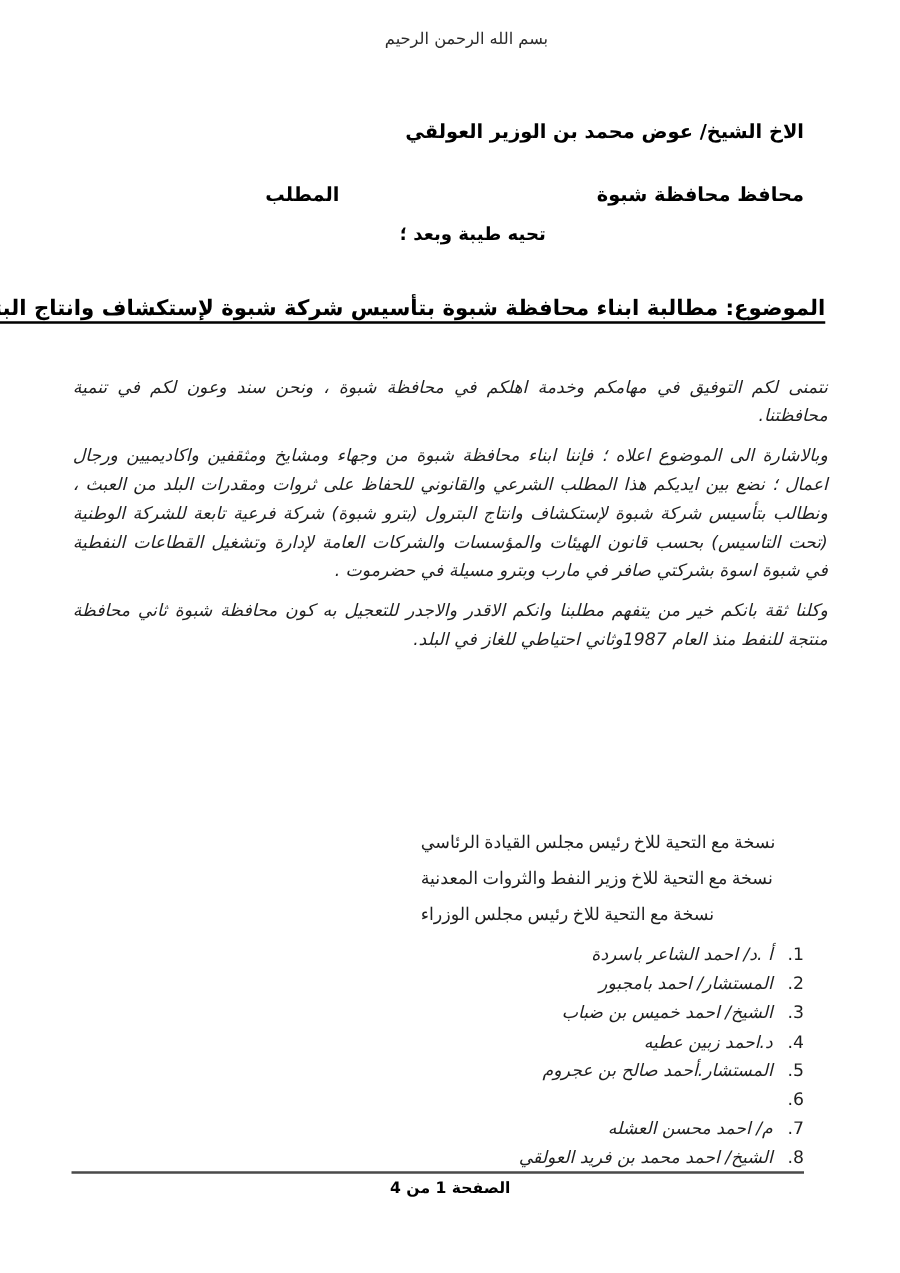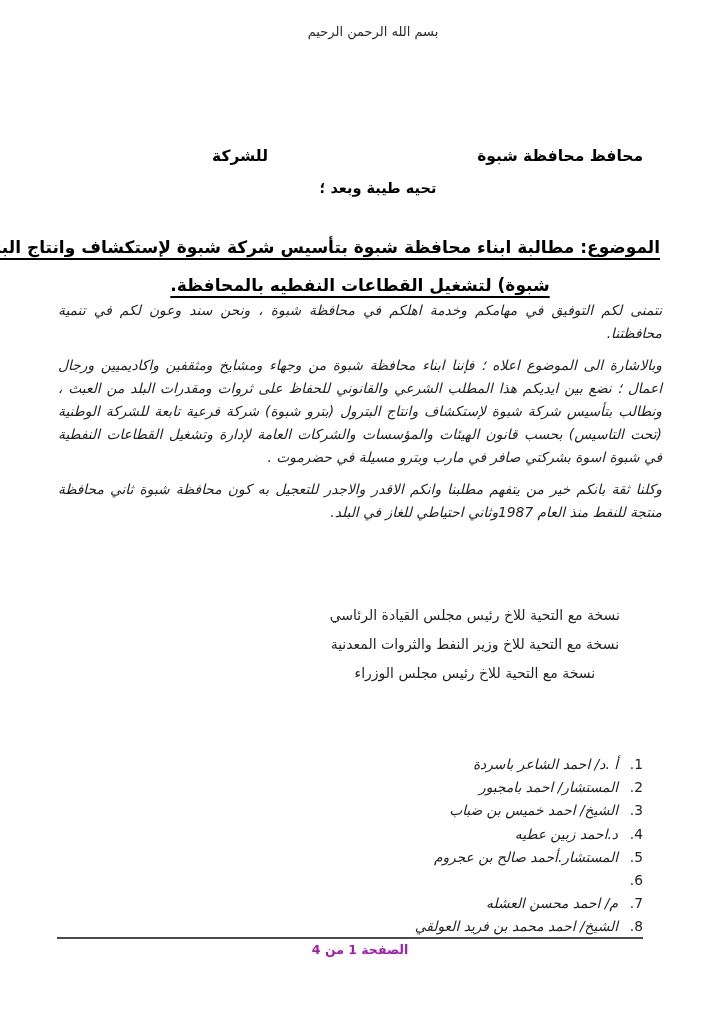--- a/index.html
+++ b/index.html
@@ -89,26 +89,27 @@
     line-height: 23px;
     text-align: justify;
     color: #1f1f1f;
   }
   .letter-body p {
     margin: 0 0 9px 0;
     font-style: italic;
   }
   .cc-block {
     position: absolute;
-    top: 601px;
+    top: 660px;
     right: 100px;
     font-size: 14px;
     line-height: 29px;
-    text-align: center;
+    text-align: left;
     color: #1f1f1f;
+    font-family: Liberation Serif, serif;
   }
   .sig-list {
     position: absolute;
     top: 753px;
     right: 77px;
     font-size: 13.8px;
     line-height: 23.2px;
     color: #1f1f1f;
   }
   .sig-row {
@@ -134,41 +135,41 @@
     height: 0;
   }
   .footer-text {
     position: absolute;
     top: 942px;
     left: 0;
     right: 0;
     text-align: center;
     font-size: 12.5px;
     font-weight: bold;
-    color: #a21caf;
+    color: #000000;
   }
 </style>
 </head>
 <body>
 
 <div class="page">
 
   <div class="basmala">بسم الله الرحمن الرحيم</div>
 
+  <div class="addressee-1">الاخ الشيخ/ عوض محمد بن الوزير العولقي</div>
 
   <div class="addressee-row">
     <span>محافظ محافظة شبوة</span>
-    <span>للشركة</span>
+    <span>المطلب</span>
   </div>
 
   <div class="greeting">تحيه طيبة وبعد ؛</div>
 
   <div class="subject">
     <div class="subject-l1">الموضوع: مطالبة ابناء محافظة شبوة بتأسيس شركة شبوة لإستكشاف وانتاج البترول (بترو</div>
-    <div class="subject-l2">شبوة) لتشغيل القطاعات النفطيه بالمحافظة.</div>
   </div>
 
   <div class="letter-body">
     <p>نتمنى لكم التوفيق في مهامكم وخدمة اهلكم في محافظة شبوة ، ونحن سند وعون لكم في تنمية محافظتنا.</p>
     <p>وبالاشارة الى الموضوع اعلاه ؛ فإننا ابناء محافظة شبوة من وجهاء ومشايخ ومثقفين واكاديميين ورجال اعمال ؛ نضع بين ايديكم هذا المطلب الشرعي والقانوني للحفاظ على ثروات ومقدرات البلد من العبث ، ونطالب بتأسيس شركة شبوة لإستكشاف وانتاج البترول (بترو شبوة) شركة فرعية تابعة للشركة الوطنية (تحت التاسيس) بحسب قانون الهيئات والمؤسسات والشركات العامة لإدارة وتشغيل القطاعات النفطية في شبوة اسوة بشركتي صافر في مارب وبترو مسيلة في حضرموت .</p>
     <p>وكلنا ثقة بانكم خير من يتفهم مطلبنا وانكم الاقدر والاجدر للتعجيل به كون محافظة شبوة ثاني محافظة منتجة للنفط منذ العام 1987وثاني احتياطي للغاز في البلد.</p>
   </div>
 
   <div class="cc-block">
     <div>نسخة مع التحية للاخ رئيس مجلس القيادة الرئاسي</div>

